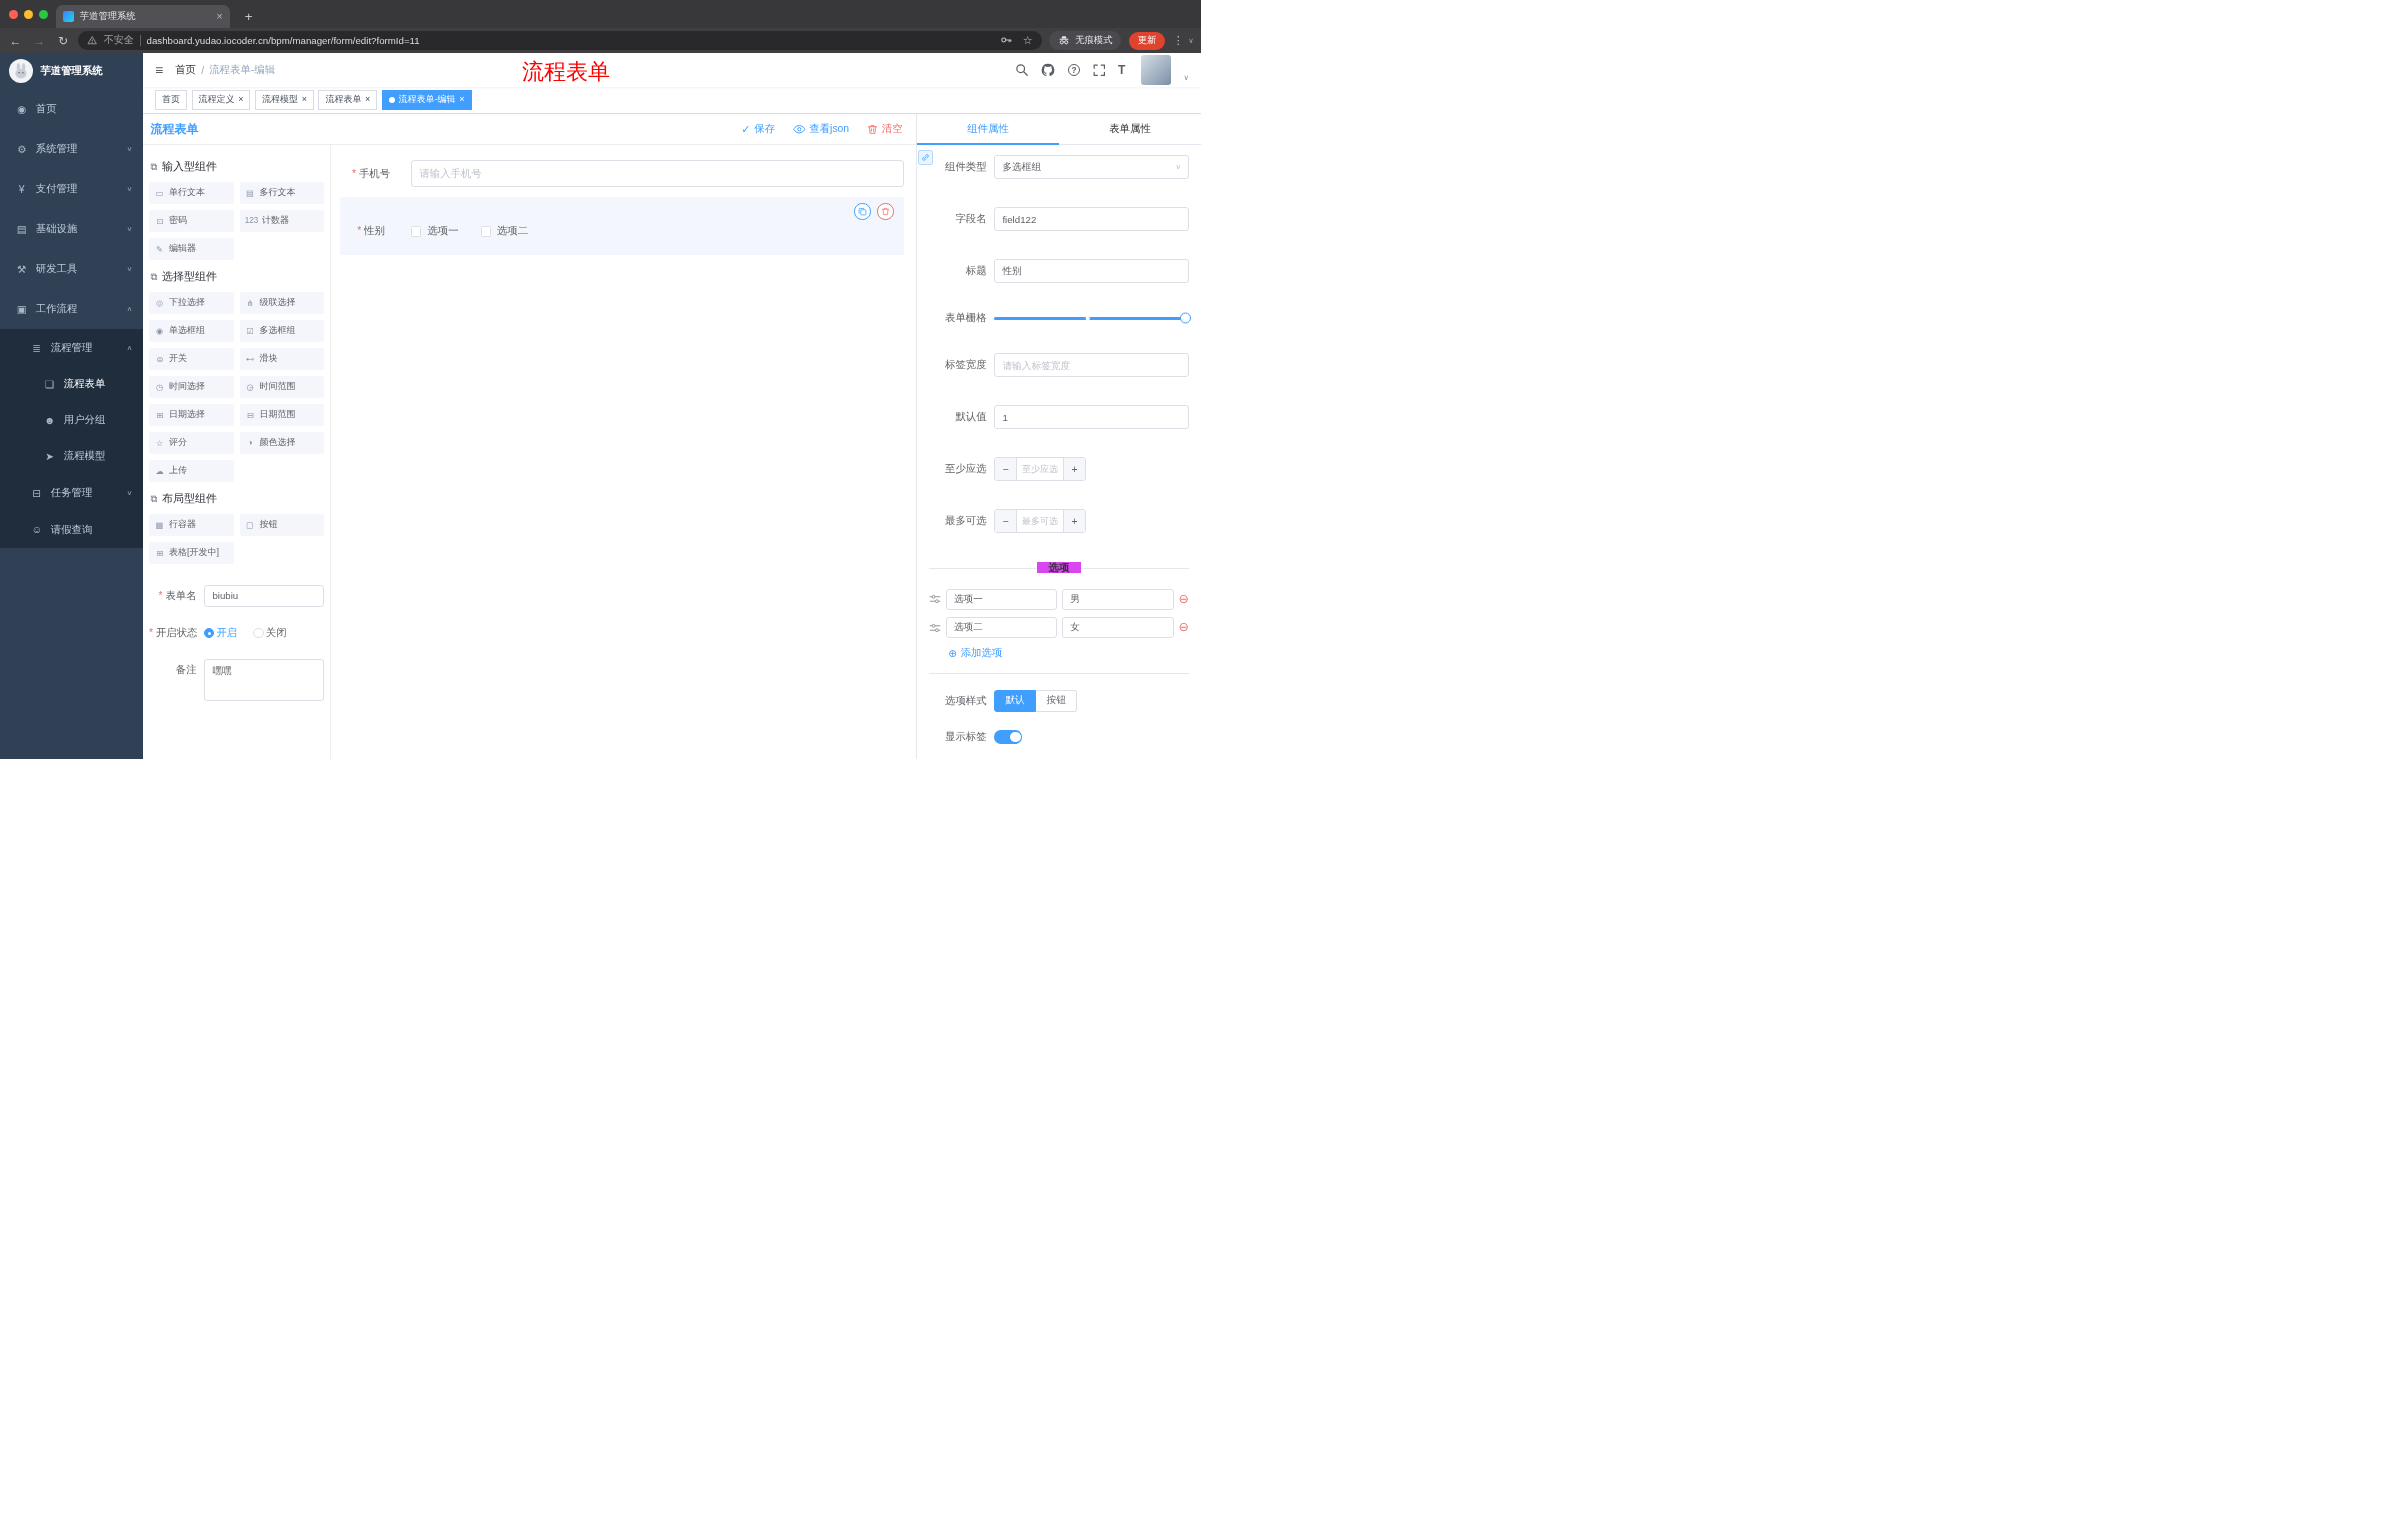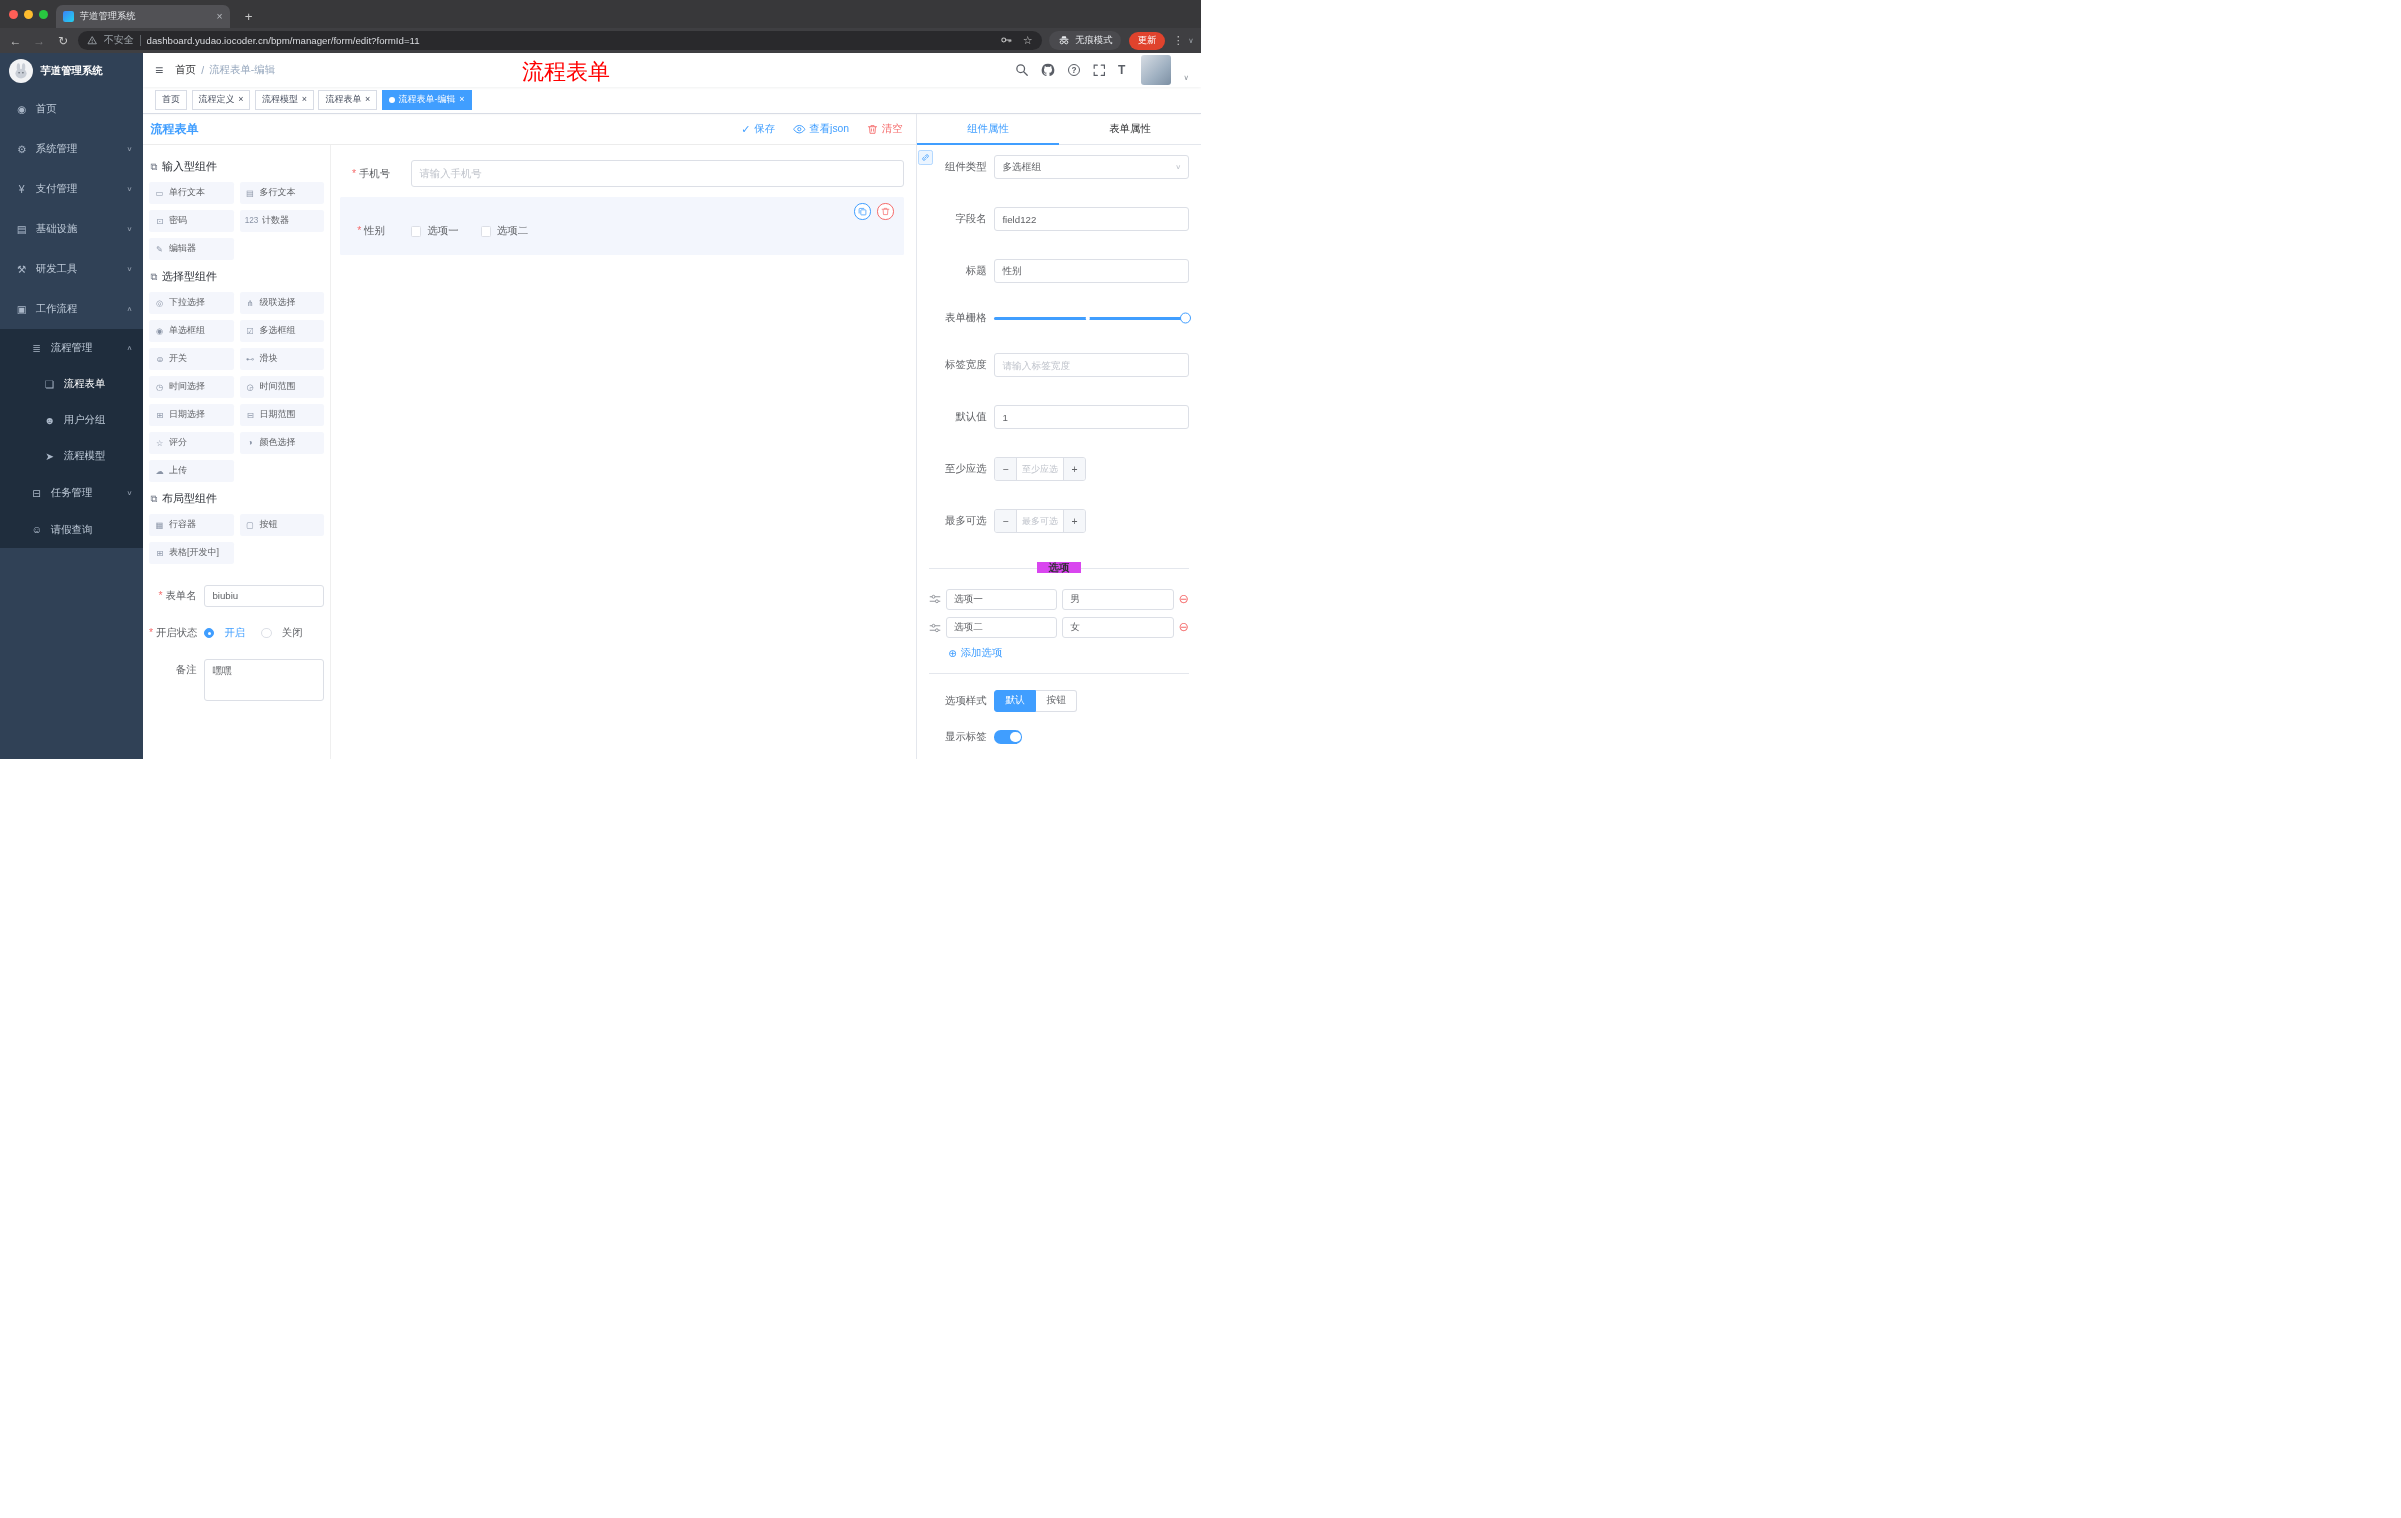--- a/index.html
+++ b/index.html
@@ -83,21 +83,21 @@
   .chip .ci{min-width:11px;text-align:center;font-size:8.2px;color:#8a94a6;flex:none}
   .meta-form{margin-top:21px}
   .mrow{display:flex;margin-bottom:15px}
   .mlabel{width:55px;text-align:right;padding-right:7.4px;font-size:10.4px;color:#606266;line-height:22px;white-space:nowrap;flex:none}
   .req::before{content:"* ";color:#f56c6c}
   .mctrl{flex:1;min-width:0}
   .ei{width:100%;height:22px;border:0.7px solid #dcdfe6;border-radius:3px;padding:0 7.4px;font-size:9.7px;color:#606266;outline:none;background:#fff;font-family:inherit}
   textarea.ei{height:42px;padding:4.5px 7.4px;resize:none;line-height:1.4}
   .ei::placeholder{color:#c0c4cc}
   .radio-row{display:flex;align-items:center;gap:16.3px;height:22px}
-  .radio{display:flex;align-items:center;gap:10px;font-size:10.4px;color:#606266;cursor:pointer}
+  .radio{display:flex;align-items:center;gap:2px;font-size:10.4px;color:#606266;cursor:pointer}
   .rdot{width:10.4px;height:10.4px;border-radius:50%;border:0.7px solid #dcdfe6;background:#fff;position:relative;flex:none}
   .radio.sel{color:#409eff}
   .radio.sel .rdot{background:#409eff;border-color:#409eff}
   .radio.sel .rdot::after{content:"";position:absolute;left:3.3px;top:3.3px;width:3px;height:3px;border-radius:50%;background:#fff}
 
   
   .canvas{flex:1;min-width:0;padding:15px 12px 0 9px}
   .fitem{display:flex;align-items:center;margin-bottom:9px}
   .flabel{width:71px;text-align:center;padding-right:9px;font-size:10.4px;color:#606266;white-space:nowrap;flex:none}
   .fctrl{flex:1;display:flex;align-items:center;min-width:0}

